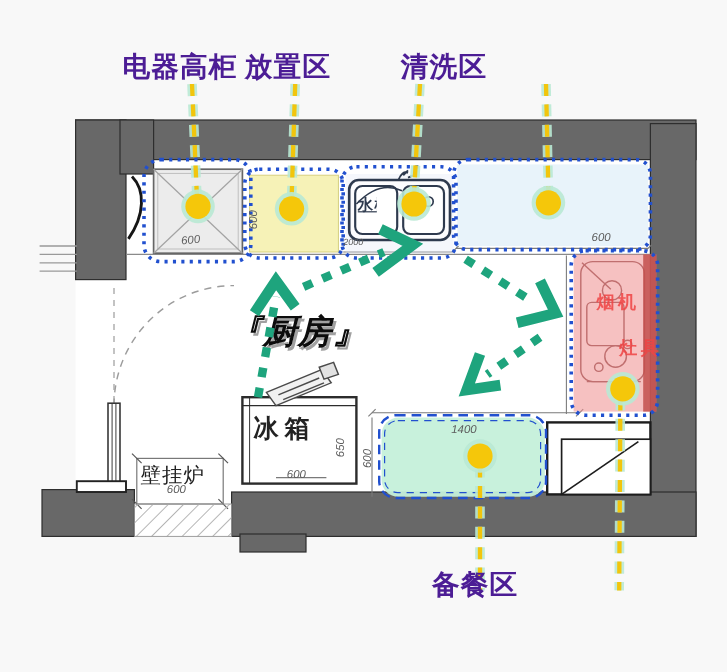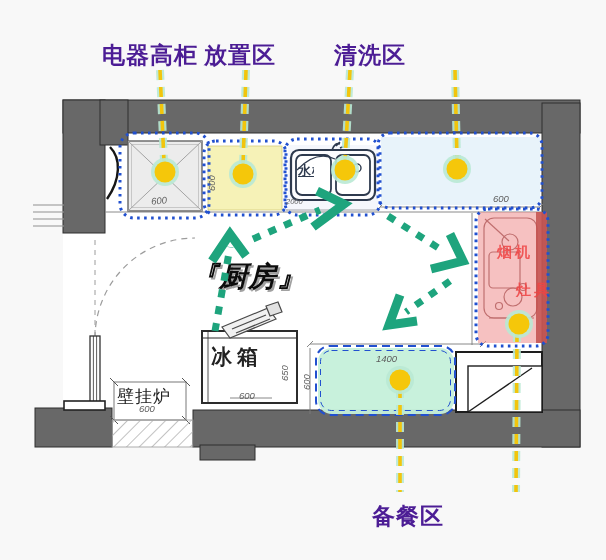--- a/index.html
+++ b/index.html
@@ -218,15 +218,15 @@
       <g>
         <circle cx="400" cy="380" r="14" fill="#b9e9d4" opacity=".9"></circle>
           <circle cx="400" cy="380" r="10.5" fill="#f5c70a"></circle>
       </g>
     </g>
   </svg>
 
   <div class="zlabel" style="left:102px;top:40px;">电器高柜</div>
   <div class="zlabel" style="left:192px;top:40px;">放置区</div>
   <div class="zlabel" style="left:310px;top:40px;text-align:right;">清洗区</div>
-  <div class="zlabel" style="left:348px;top:501px;text-align:right;">备餐区</div>
+  <div class="zlabel" style="left:348px;top:472px;">备餐区</div>
 
 </div>
 
 </body></html>

